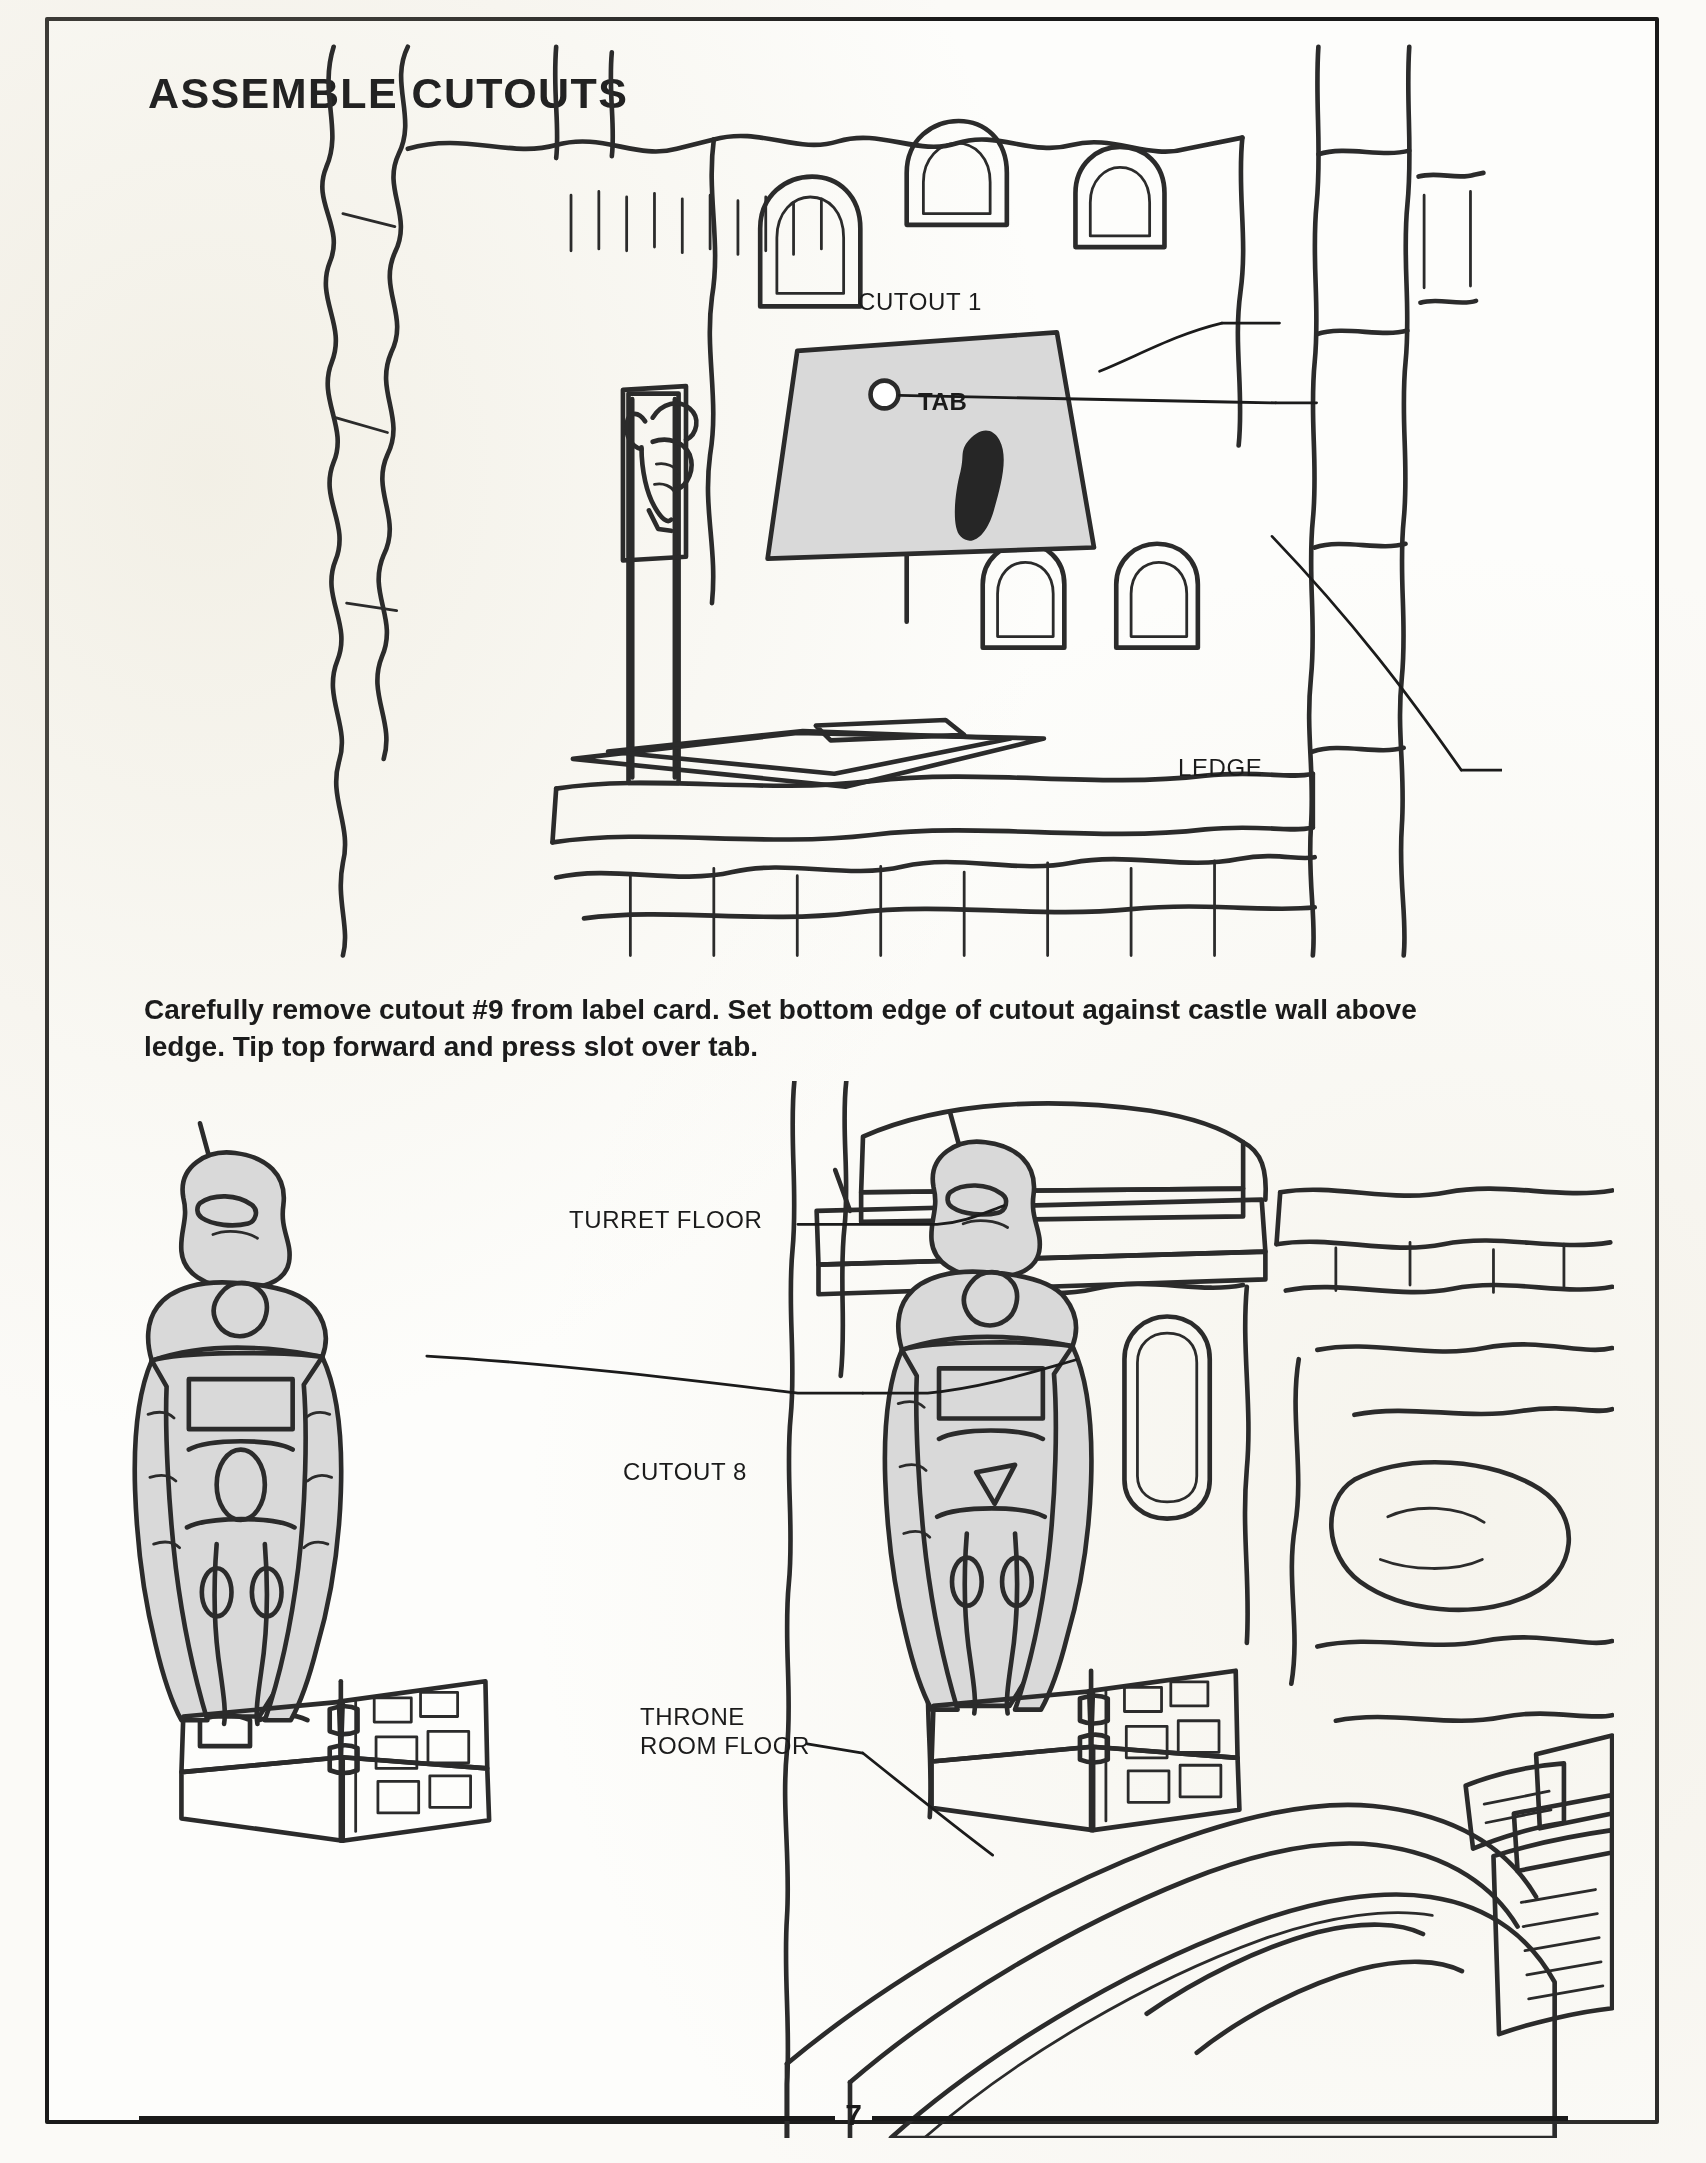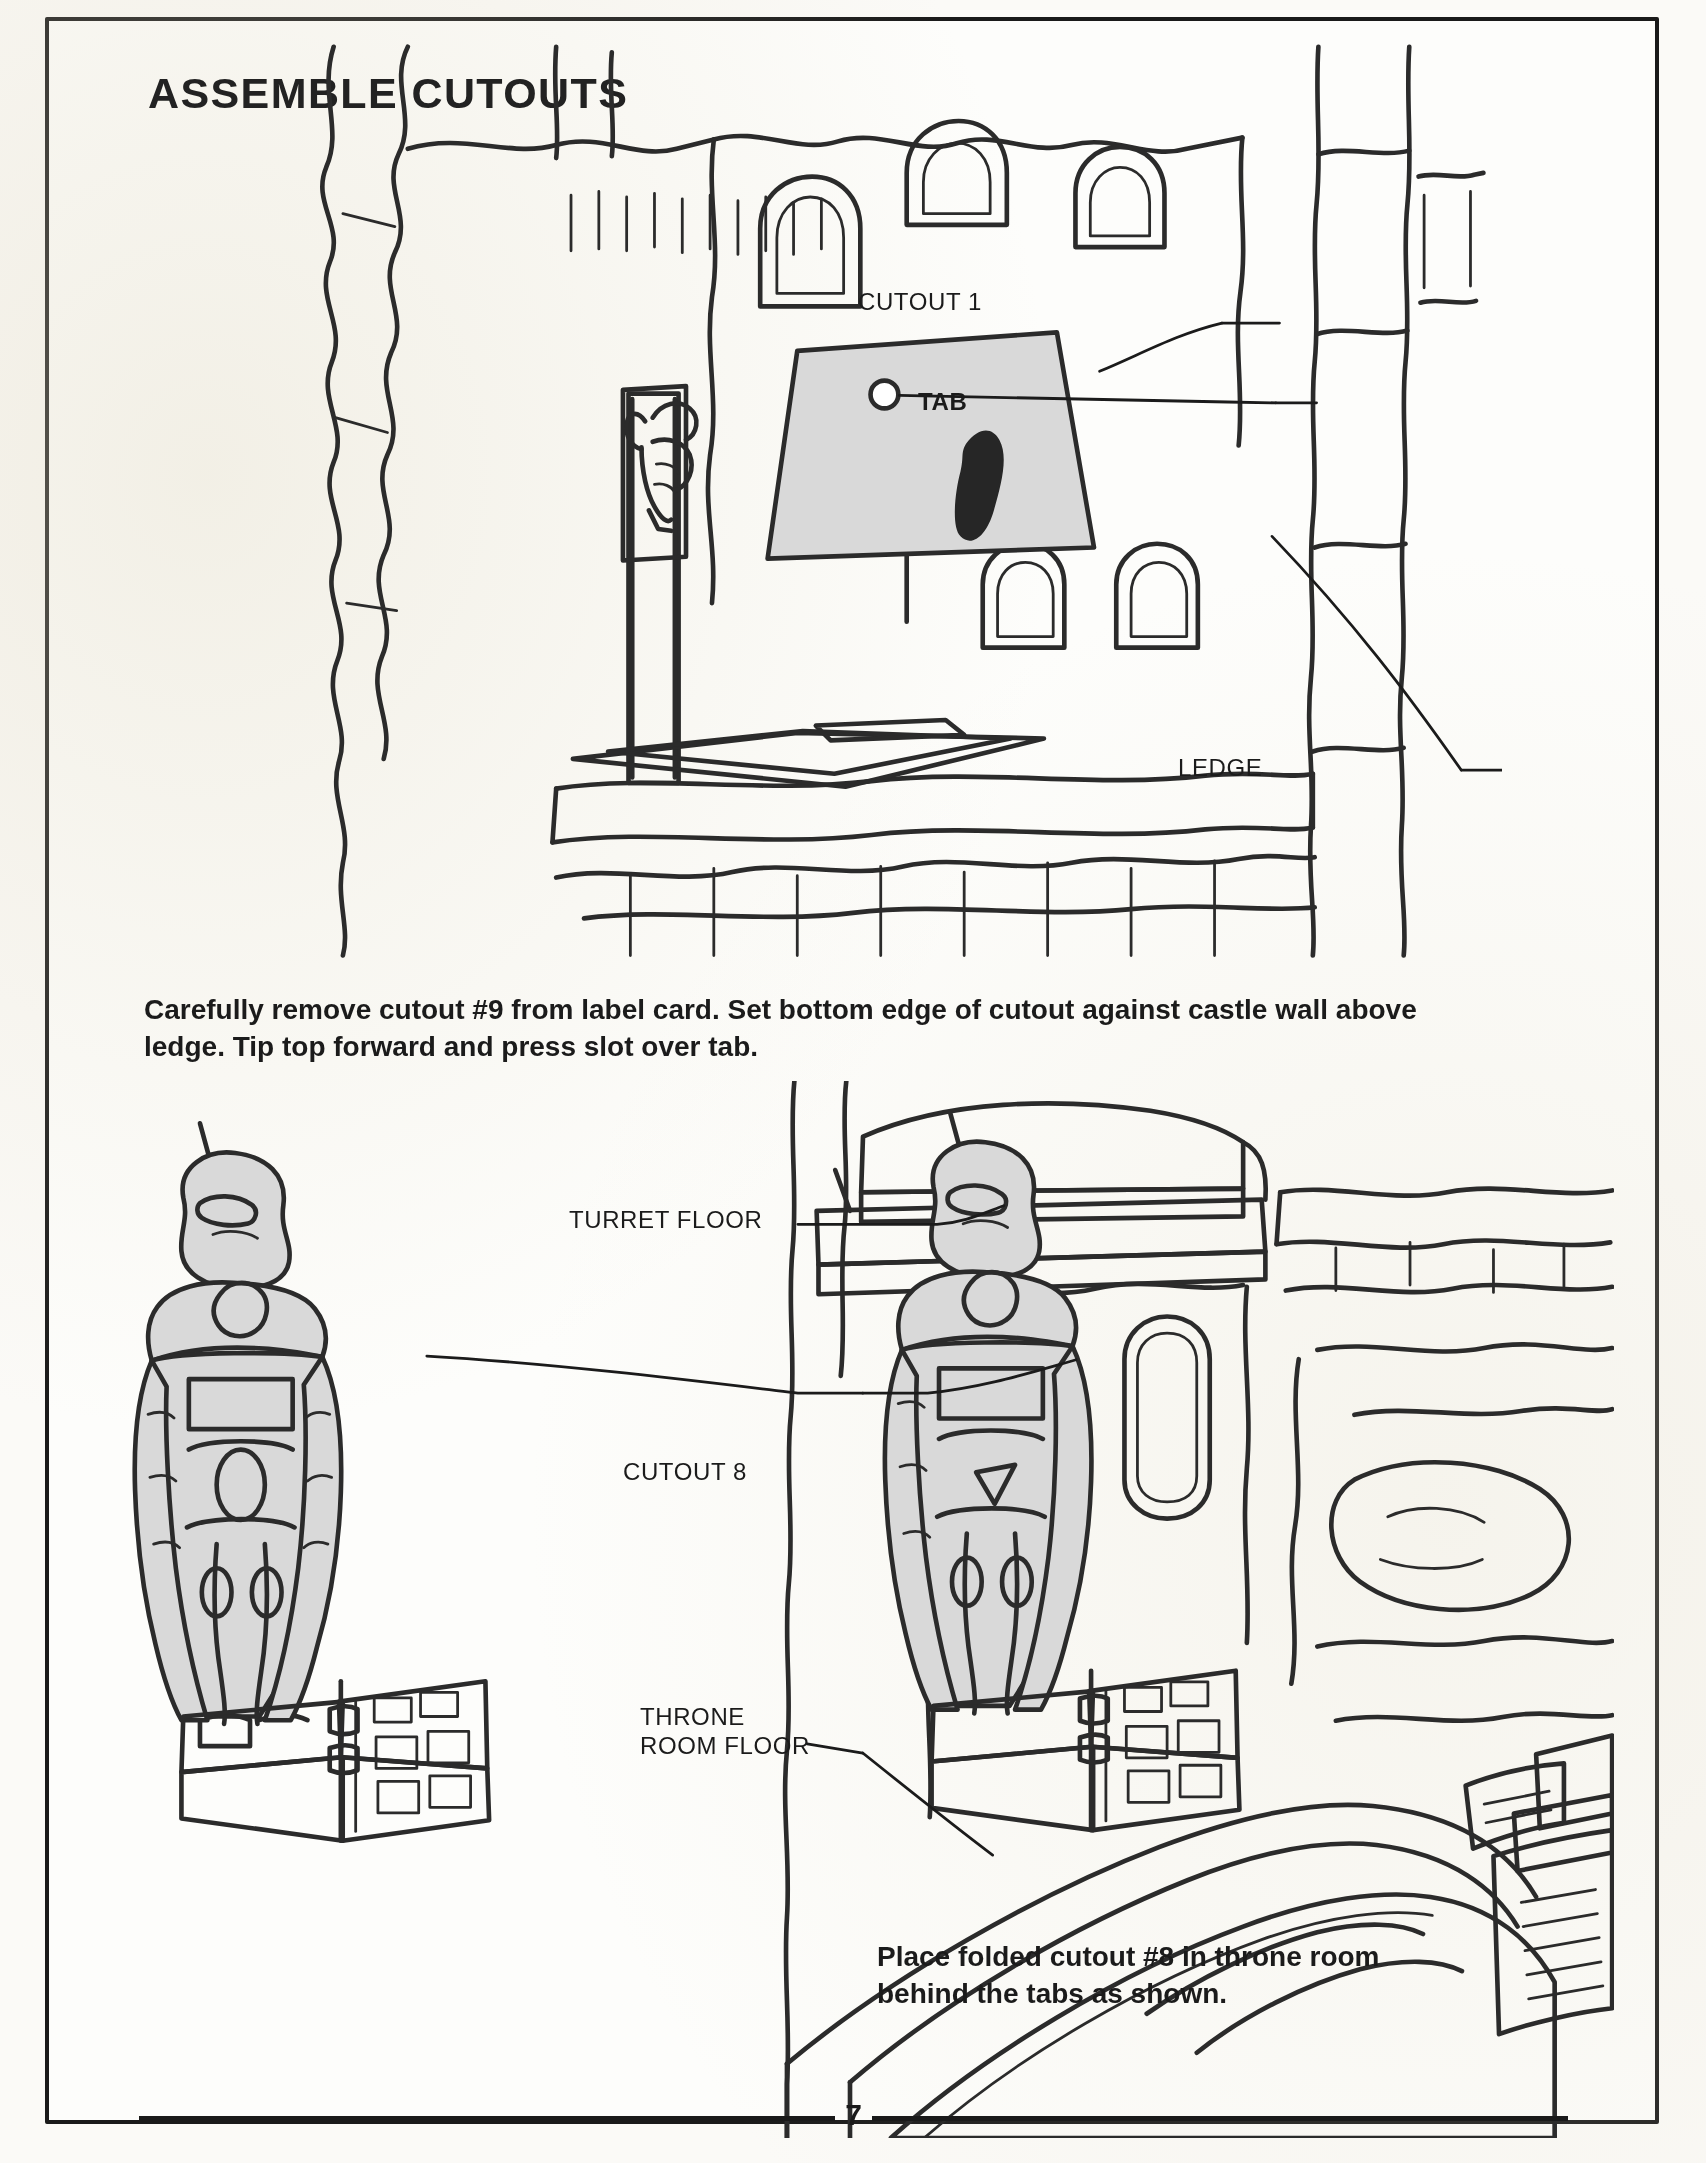--- a/index.html
+++ b/index.html
@@ -372,21 +372,20 @@
       <path class="stroke" d="M140 1140 C240 1050 390 960 520 912 C600 882 670 872 722 880 C790 890 832 928 856 972 L856 1140 Z" fill="#fbfbfb"></path>
       <path class="stroke-thin" d="M176 1140 C276 1052 418 970 540 926 C614 900 678 892 724 900"></path>
       <path class="stroke" d="M416 1006 C470 968 540 934 600 918 C650 906 690 908 714 920"></path>
       <path class="stroke" d="M470 1048 C520 1008 588 974 646 958 C694 946 732 948 756 960"></path>
     </svg>
   </div>
 
   <div class="label lbl-turret">TURRET FLOOR</div>
   <div class="label lbl-throne">THRONE
 ROOM FLOOR</div>
-  <div class="caption caption-right">Place folded cutout #8 in throne room behind the tabs as shown.</div>
 
   <svg class="fig" style="left:0; top:0; width:1707px; height:2163px; pointer-events:none;" viewBox="0 0 1840 2332">
     <path class="leader" d="M860 1320 L1010 1320 C1040 1318 1060 1308 1082 1300"></path>
     <path class="leader" d="M930 1502 L1000 1502 C1060 1496 1110 1480 1160 1466"></path>
     <path class="leader" d="M930 1502 L860 1502 C760 1490 600 1470 460 1462"></path>
     <path class="leader" d="M930 1890 C980 1930 1030 1970 1070 2000"></path>
     <path class="leader" d="M870 1880 L930 1890"></path>
   </svg>
 
   <div class="footer">

